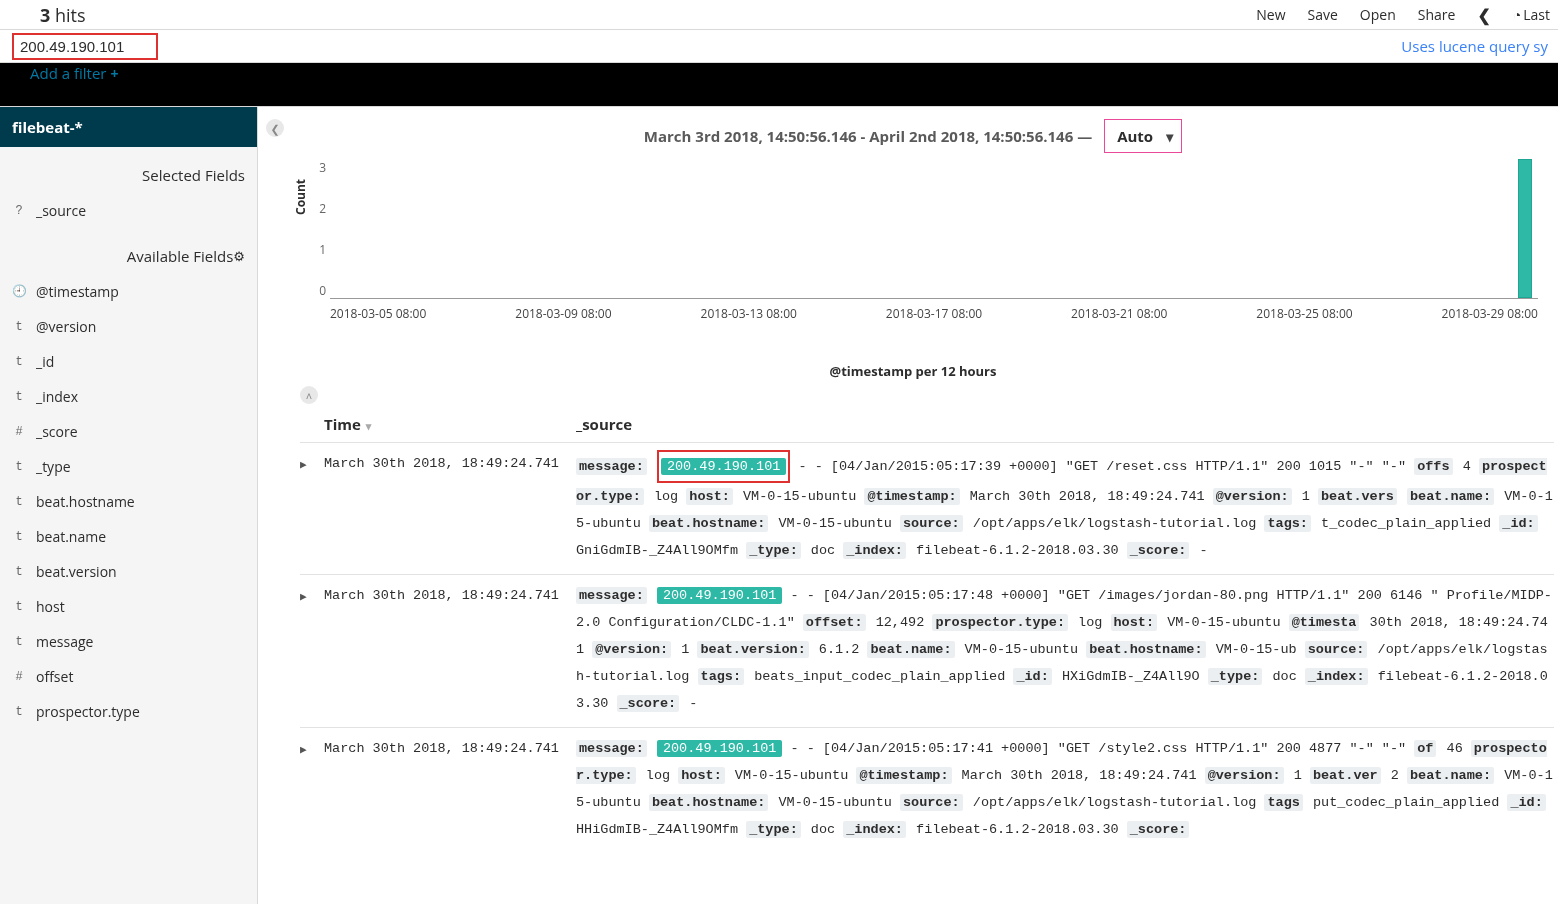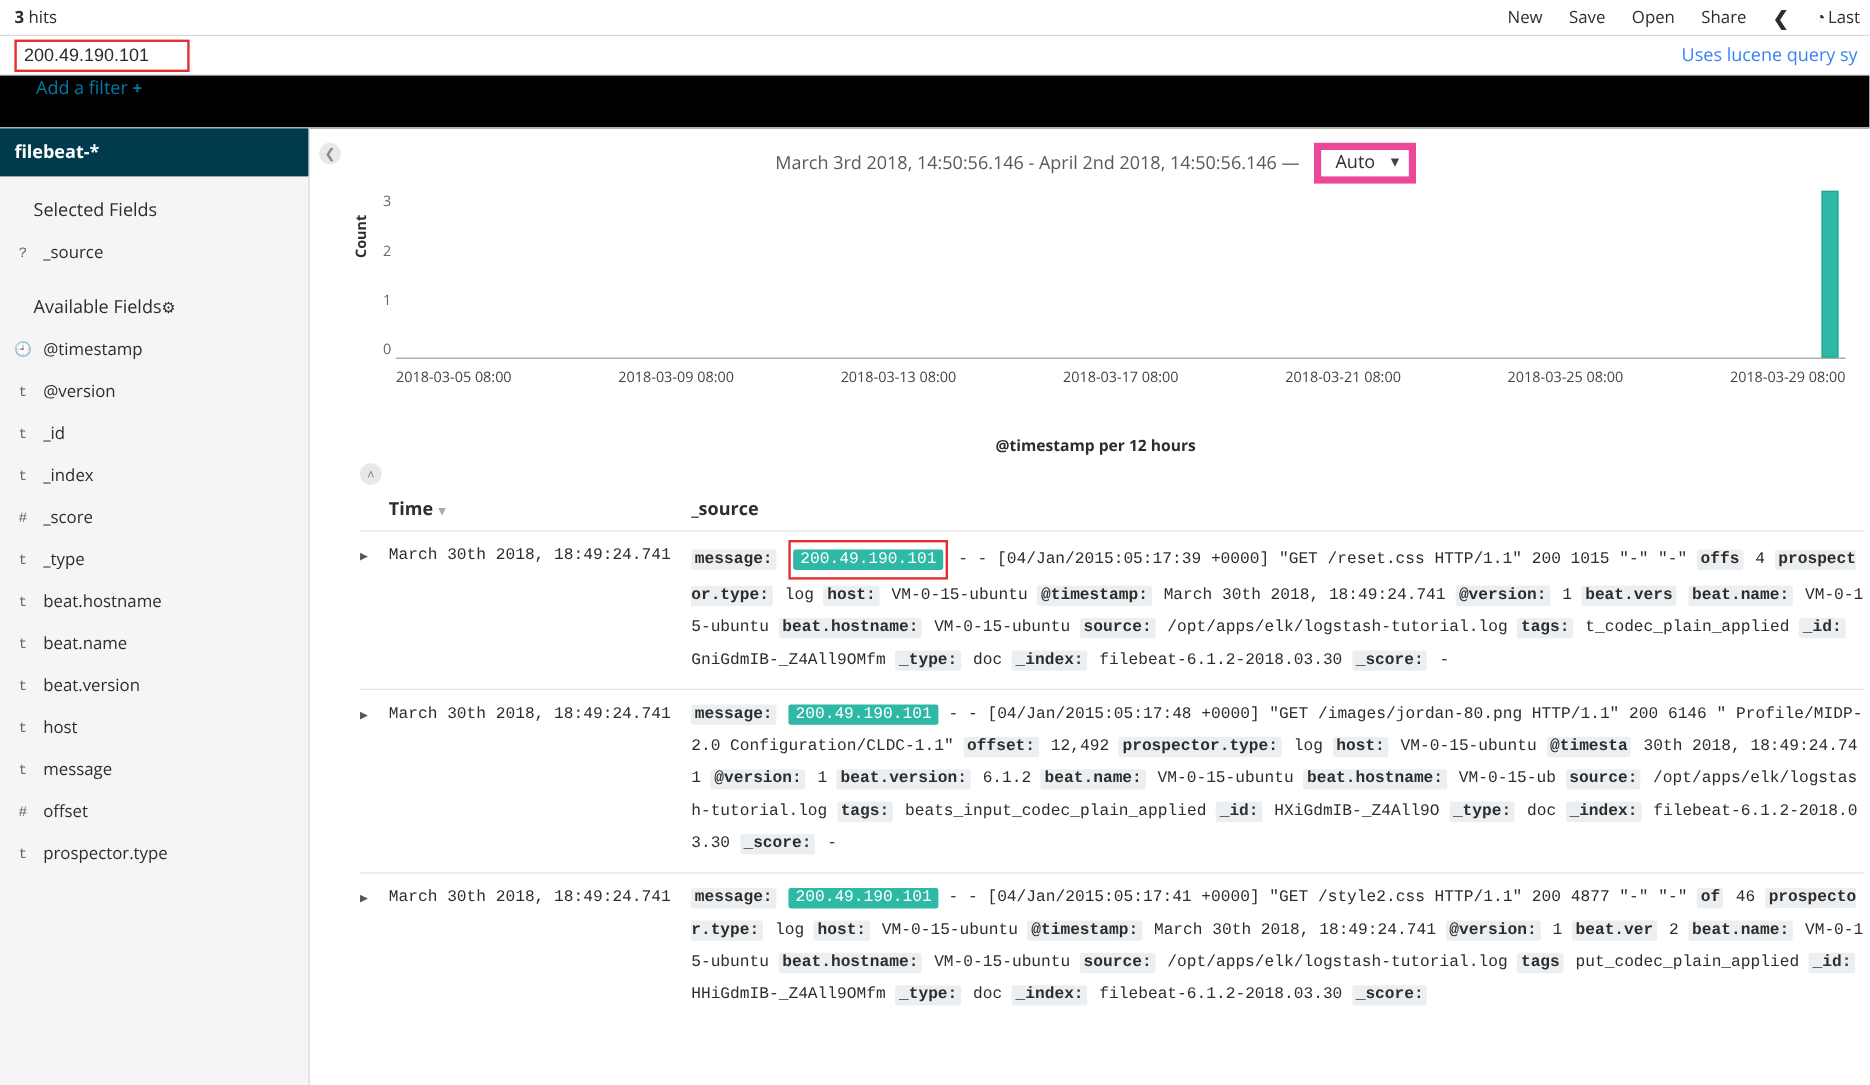--- a/index.html
+++ b/index.html
@@ -1,43 +1,43 @@
 <!DOCTYPE html>
 <html><head>
 <meta charset="utf-8">
 <style>
   * { box-sizing: border-box; margin: 0; padding: 0; }
   body { font-family: "Open Sans", Helvetica, Arial, sans-serif; font-size: 14px; color: #2d2d2d; background: #fff; width: 1558px; overflow: hidden; }
   .top-row { display: flex; justify-content: space-between; align-items: center; height: 30px; border-bottom: 1px solid #d9d9d9; padding: 0 8px 0 12px; }
-  .hits { font-size: 14px; color: #2d2d2d; }
+  .hits { font-size: 18px; color: #2d2d2d; margin-left: 28px; }
   .hits b { font-weight: 700; }
   .top-actions { display: flex; gap: 22px; align-items: center; color: #2d2d2d; }
   .top-actions span { cursor: pointer; }
   .chev { font-size: 16px; font-weight: bold; }
   .clock-icon::before { content: "◔"; margin-right: 2px; }
   .search-row { display: flex; align-items: center; height: 33px; border-bottom: 1px solid #d9d9d9; padding: 0 10px 0 12px; }
   .search-input-wrap { border: 2px solid #e03131; padding: 2px 6px; margin-right: auto; }
   .search-input { border: none; outline: none; font-size: 15px; width: 130px; color: #2d2d2d; }
   .lucene-hint { color: #3b82f6; font-size: 15px; }
   .filter-row { height: 44px; background: #000000; border-bottom: 1px solid #d9d9d9; display: flex; align-items: flex-start; padding-left: 30px; }
   .add-filter { color: #0079a5; font-size: 15px; }
   .plus-icon { font-weight: bold; font-size: 14px; }
   .main { display: flex; }
   .sidebar { width: 258px; background: #f5f5f5; border-right: 1px solid #d9d9d9; min-height: 800px; }
   .index-pattern { background: #003a4d; height: 40px; display: flex; align-items: center; padding-left: 12px; }
   .index-pattern span { color: #fff; font-weight: 700; font-size: 15px; }
-  .sidebar-section-title { font-size: 15px; padding: 18px 12px 8px 12px; display: flex; justify-content: flex-start; align-items: center; margin-left: 16px; }
+  .sidebar-section-title { font-size: 15px; padding: 18px 12px 8px 12px; display: flex; justify-content: flex-end; align-items: center; }
   .gear-icon { cursor: pointer; font-size: 13px; }
   .field-item { display: flex; align-items: center; gap: 10px; padding: 8px 12px; font-size: 14px; color: #2d2d2d; cursor: pointer; }
   .field-type { font-family: "Courier New", monospace; font-size: 12px; color: #666; width: 14px; text-align: center; }
   .content { flex: 1; position: relative; padding-left: 10px; }
   .collapse-caret { position: absolute; top: 12px; left: 8px; width: 18px; height: 18px; border-radius: 50%; background: #e8e8e8; color: #888; display: flex; align-items: center; justify-content: center; font-size: 11px; cursor: pointer; }
-  .chart-header { display: flex; justify-content: center; align-items: center; padding: 12px 0 6px; gap: 12px; }
+  .chart-header { display: flex; justify-content: center; align-items: center; padding: 12px 0 6px; gap: 12px; font-weight: bold; }
   .time-range { color: #5a5a5a; font-size: 15px; }
-  .interval-select { border: 6px solid #ec4899; height: 34px; padding: 0 28px 0 12px; font-size: 15px; background: #fff; position: relative; display: inline-flex; align-items: flex-start; }
+  .interval-select { border: 1px solid #ec4899; height: 34px; padding: 0 28px 0 12px; font-size: 15px; background: #fff; position: relative; display: inline-flex; align-items: center; }
   .interval-select::after { content: "▾"; position: absolute; right: 8px; font-size: 14px; color: #444; }
   .chart-area { position: relative; height: 175px; margin-left: 28px; margin-right: 20px; }
   .y-axis-label { position: absolute; left: -4px; top: 56px; transform: rotate(-90deg); transform-origin: left top; font-size: 12px; color: #2d2d2d; font-weight: 700; }
   .y-ticks { position: absolute; left: 18px; top: 0; height: 140px; display: flex; flex-direction: column; justify-content: space-between; width: 12px; text-align: right; font-size: 12px; color: #666; }
   .plot-box { position: absolute; left: 34px; right: 0; top: 0; height: 140px; border-bottom: 1px solid #999; }
   .bar { position: absolute; bottom: 0; width: 14px; height: 100%; right: 6px; background: #2eb8a6; border: 1px solid #1fa593; }
   .x-ticks { position: absolute; left: 34px; right: 0; top: 146px; display: flex; justify-content: space-between; font-size: 12px; color: #444; }
   .x-title { text-align: center; font-size: 13px; font-weight: 700; margin-top: 28px; color: #2d2d2d; }
   .collapse-up { width: 18px; height: 18px; border-radius: 50%; background: #e8e8e8; color: #888; display: flex; align-items: center; justify-content: center; font-size: 11px; cursor: pointer; margin: 6px 0 0 32px; }
   .results { margin-left: 32px; margin-right: 4px; }

